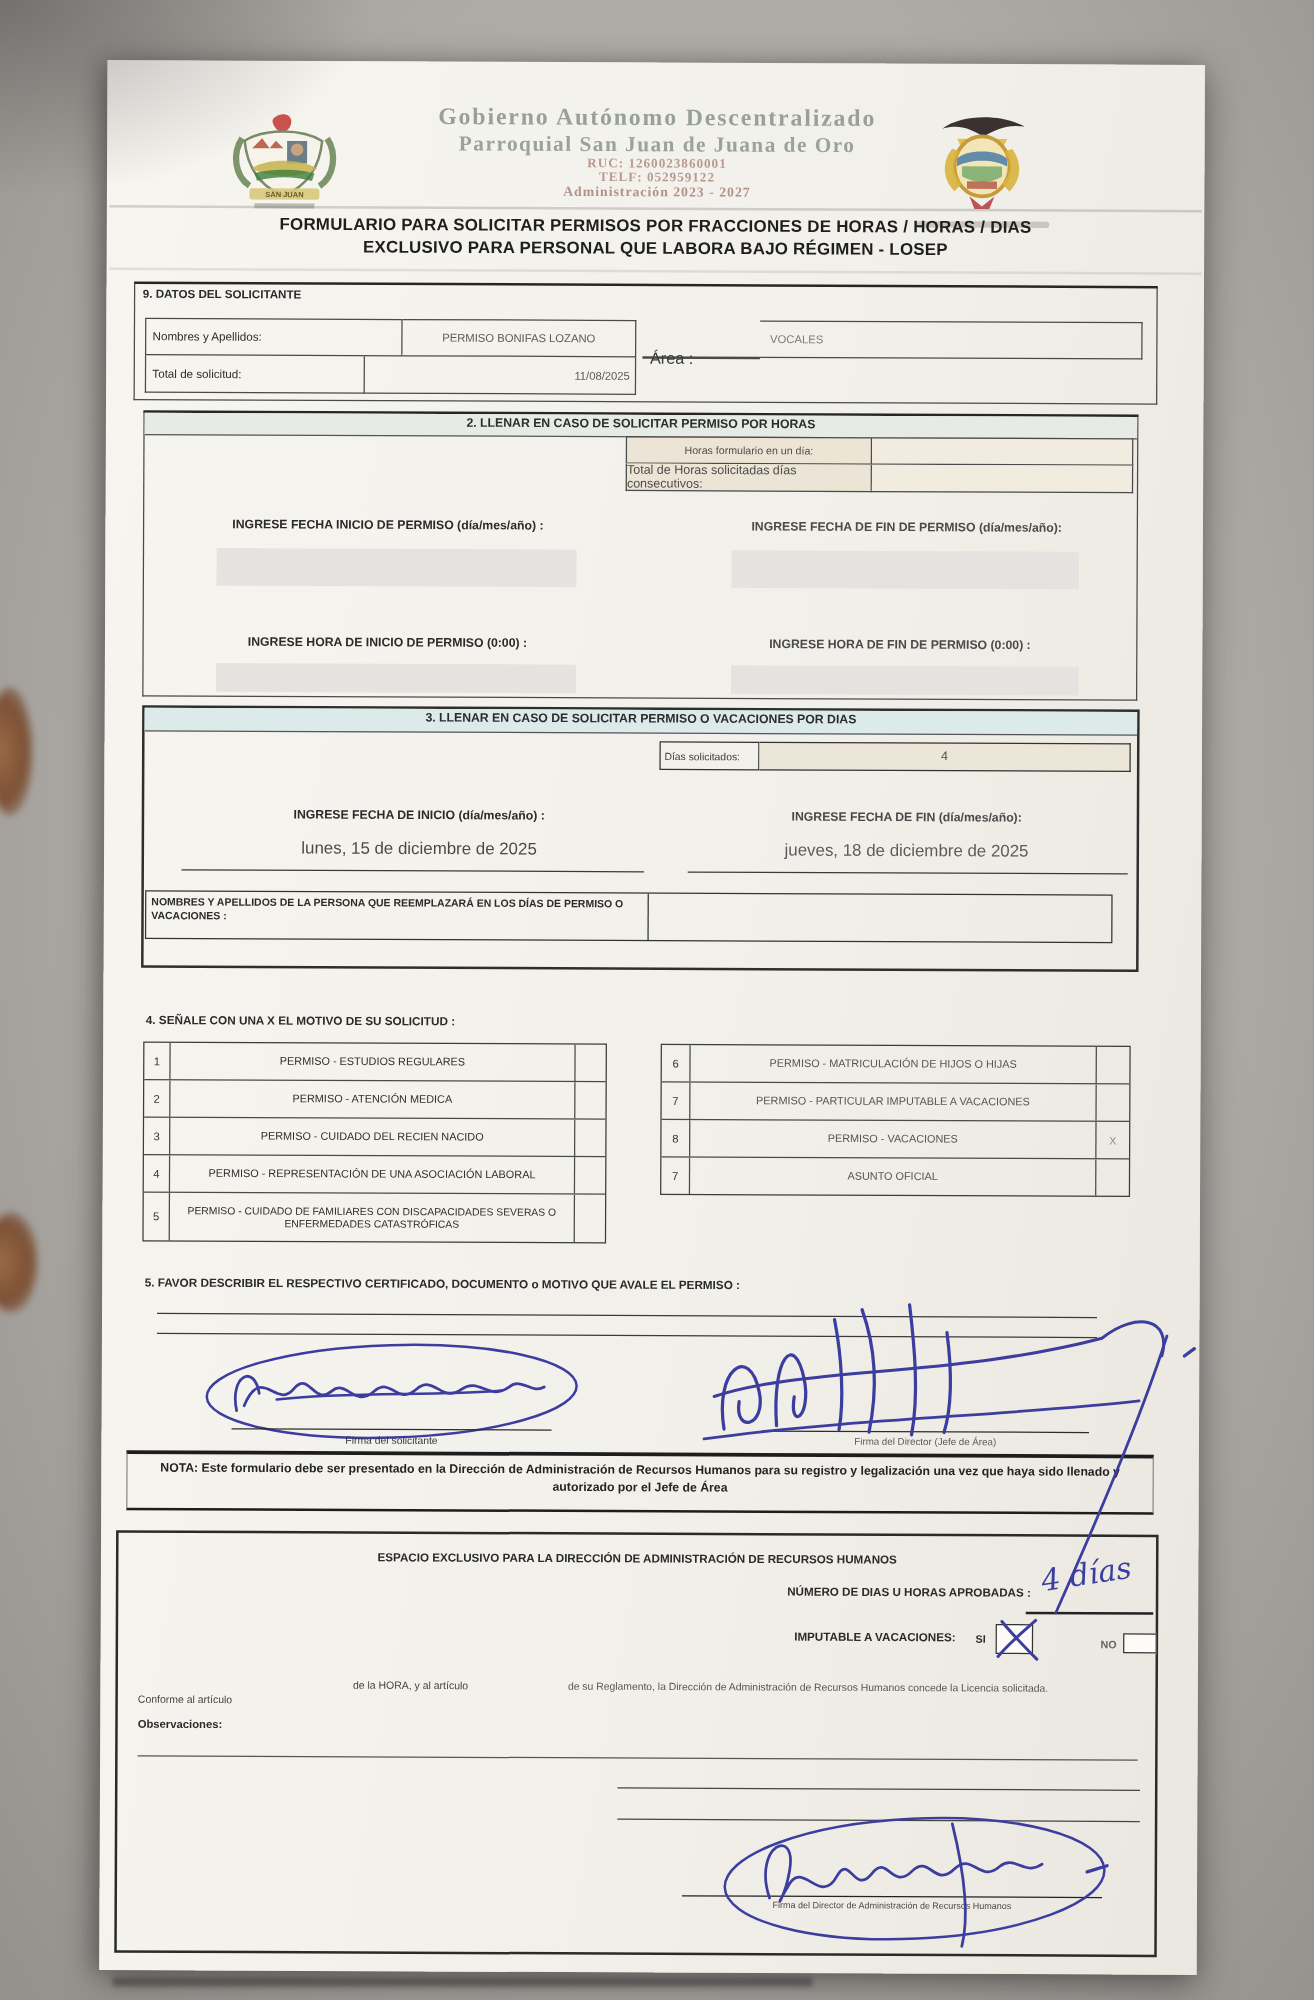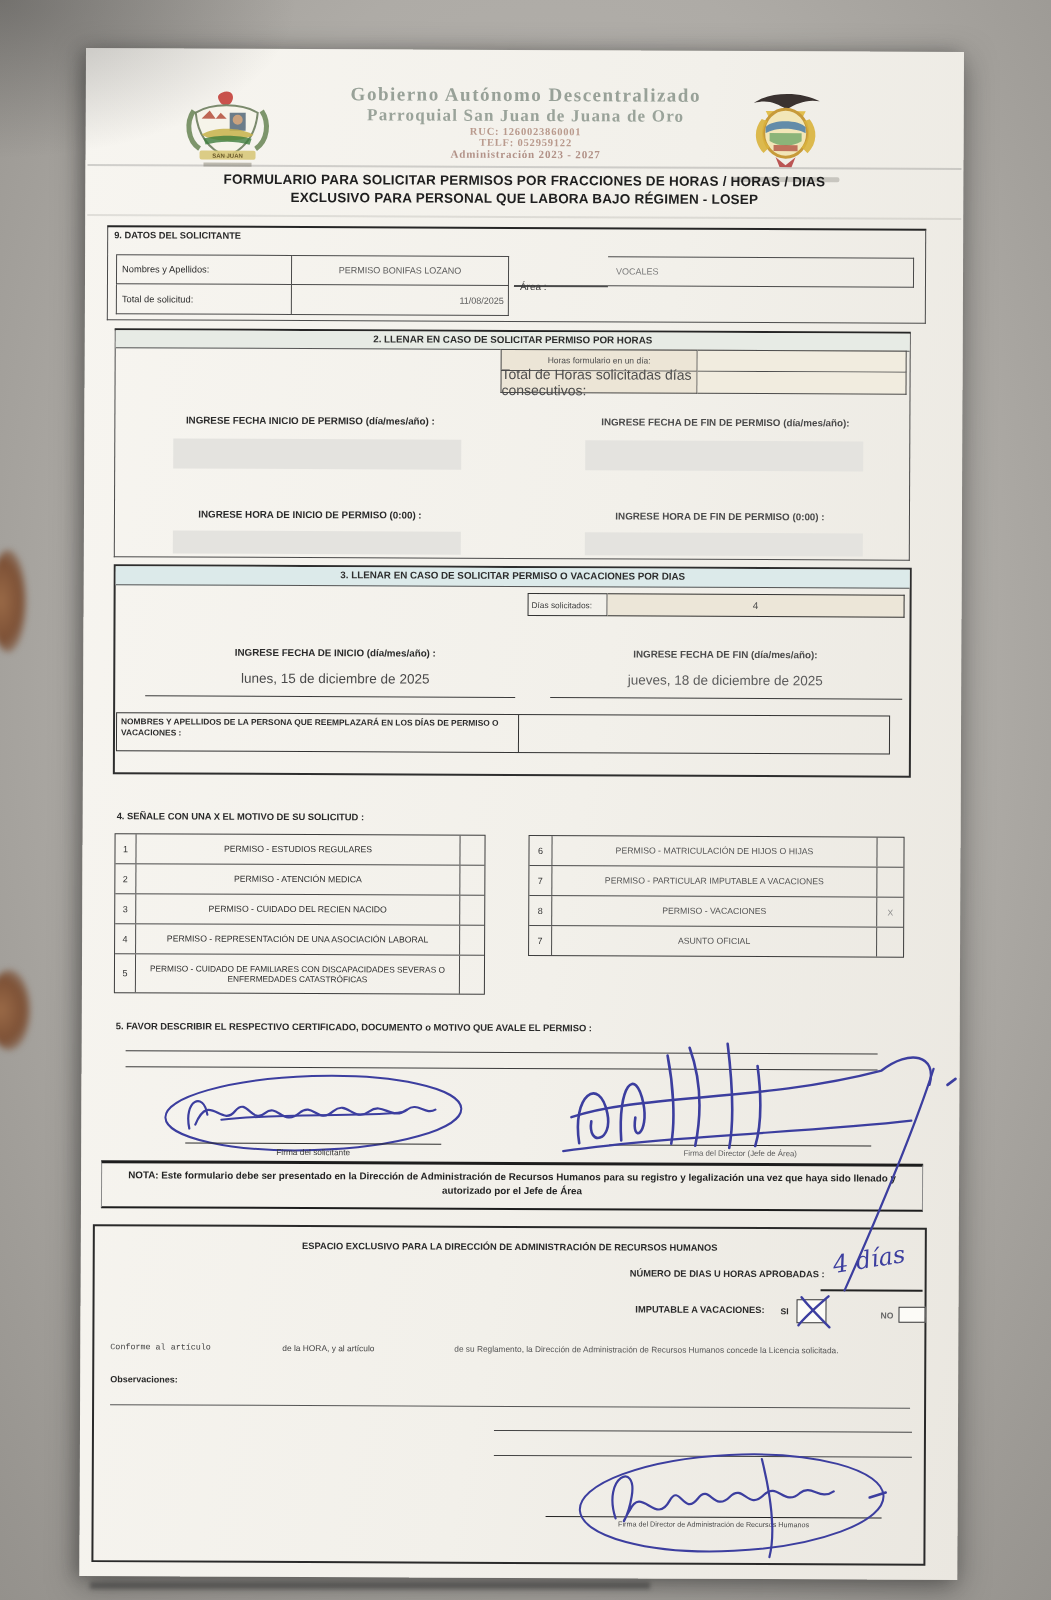--- a/index.html
+++ b/index.html
@@ -90,45 +90,45 @@
 
     <div class="abs title-line" style="top:123px;">FORMULARIO PARA SOLICITAR PERMISOS  POR FRACCIONES DE HORAS / HORAS / DIAS</div>
     <div class="abs title-line" style="top:141px;">EXCLUSIVO PARA PERSONAL QUE LABORA BAJO RÉGIMEN - LOSEP</div>
     <div class="abs faintline" style="left:2px;top:166px;width:874px;opacity:.6;"></div>
 
     <div class="box" style="left:22px;top:177px;width:817px;height:92px;border-top:2.5px solid #262626;">
       <div class="abs lbl" style="left:6px;top:3px;font-size:9.3px;">9. DATOS DEL SOLICITANTE</div>
 
       <div class="abs" style="left:8px;top:27px;width:393px;">
         <div style="display:flex;height:30px;">
-          <div class="cell" style="width:176px;display:flex;align-items:center;padding-left:5px;font-size:9.3px;color:#2c2c2c;">Nombres y Apellidos:</div>
+          <div class="cell" style="width:206px;display:flex;align-items:center;padding-left:5px;font-size:9.3px;color:#2c2c2c;">Nombres y Apellidos:</div>
           <div class="cell val" style="flex:1;display:flex;align-items:center;justify-content:center;font-size:9px;border-left:none;">PERMISO BONIFAS LOZANO</div>
         </div>
         <div style="display:flex;height:30px;">
           <div class="cell" style="width:176px;display:flex;align-items:center;padding-left:5px;font-size:9.3px;color:#2c2c2c;border-top:none;">Total de solicitud:</div>
           <div class="cell val" style="flex:1;display:flex;align-items:center;justify-content:flex-end;padding-right:4px;font-size:9px;border-left:none;border-top:none;">11/08/2025</div>
         </div>
       </div>
 
       <div class="abs" style="left:406px;top:27px;width:400px;display:flex;height:30px;">
-        <div class="cell" style="width:94px;display:flex;align-items:center;padding-left:5px;font-size:10px;color:#3a3a3a;margin-top:29px;">Área :</div>
+        <div class="cell" style="width:94px;display:flex;align-items:center;padding-left:5px;font-size:13px;color:#3a3a3a;margin-top:29px;">Área :</div>
         <div class="cell" style="flex:1;display:flex;align-items:center;padding-left:8px;font-size:9px;color:#7a7a7a;border-left:none;">VOCALES</div>
       </div>
     </div>
 
     <div class="box" style="left:30px;top:280px;width:794px;height:226px;border-top:2.5px solid #262626;">
       <div class="band" style="height:15px;background:#e7ebe5;">2. LLENAR EN CASO DE SOLICITAR PERMISO POR HORAS</div>
 
       <div class="abs" style="left:385px;top:17px;width:406px;">
         <div style="display:flex;height:22px;">
           <div class="cell" style="width:197px;background:#ece5d6;display:flex;align-items:center;justify-content:center;font-size:8.5px;color:#4c4c4c;">Horas formulario en un día:</div>
           <div class="cell" style="flex:1;background:#f1ecdf;border-left:none;"></div>
         </div>
         <div style="display:flex;height:22px;">
-          <div class="cell" style="width:197px;background:#ece5d6;display:flex;align-items:center;justify-content:center;font-size:14px;color:#4c4c4c;border-top:none;">Total de Horas solicitadas días consecutivos:</div>
+          <div class="cell" style="width:197px;background:#ece5d6;display:flex;align-items:center;justify-content:center;font-size:10px;color:#4c4c4c;border-top:none;">Total de Horas solicitadas días consecutivos:</div>
           <div class="cell" style="flex:1;background:#f1ecdf;border-left:none;border-top:none;"></div>
         </div>
       </div>
 
       <div class="abs lbl" style="left:30px;top:84px;width:330px;text-align:center;font-size:9.8px;">INGRESE FECHA INICIO DE PERMISO (día/mes/año) :</div>
       <div class="grayinput" style="left:58px;top:108px;width:288px;height:30px;"></div>
 
       <div class="abs lbl" style="left:445px;top:84px;width:330px;text-align:center;font-size:9.8px;color:#4a4a4a;">INGRESE FECHA DE FIN DE PERMISO (día/mes/año):</div>
       <div class="grayinput" style="left:470px;top:108px;width:278px;height:30px;"></div>
 
@@ -252,21 +252,21 @@
       <div class="abs lbl" style="left:686px;top:77px;font-size:8.6px;">SI</div>
       <div class="abs" style="left:702px;top:70px;width:30px;height:24px;border:1.5px solid #333;background:#fcfbf7;box-sizing:border-box;">
         <svg style="position:absolute;left:-4px;top:-5px;overflow:visible;" width="38" height="34" viewBox="0 0 38 34">
           <path class="ink" stroke-width="2.4" d="M5,30 C13,20 26,9 35,1"></path>
           <path class="ink" stroke-width="2.4" d="M8,2 C16,12 28,24 36,32"></path>
         </svg>
       </div>
       <div class="abs lbl" style="left:786px;top:81px;font-size:8.6px;color:#666;">NO</div>
       <div class="abs" style="left:804px;top:77px;width:27px;height:16px;border:1.4px solid #333;background:#fcfbf7;box-sizing:border-box;font-size:8px;"></div>
 
-      <div class="abs" style="left:16px;top:116px;font-size:8.4px;color:#444;font-family:Liberation Mono, monospace;">Conforme al artículo</div>
+      <div class="abs" style="left:16px;top:128px;font-size:8.4px;color:#444;">Conforme al artículo</div>
       <div class="abs" style="left:188px;top:116px;font-size:8.4px;color:#444;">de la HORA, y al artículo</div>
       <div class="abs" style="left:360px;top:116px;width:470px;font-size:8.3px;color:#555;">de su Reglamento, la Dirección de Administración de Recursos Humanos concede la Licencia solicitada.</div>
 
       <div class="abs lbl" style="left:16px;top:148px;font-size:9px;">Observaciones:</div>
       <div class="abs" style="left:16px;top:178px;width:800px;border-bottom:1.2px solid #555;"></div>
 
       <div class="abs" style="left:400px;top:202px;width:418px;border-bottom:1.2px solid #444;"></div>
       <div class="abs" style="left:400px;top:227px;width:418px;border-bottom:1.2px solid #444;"></div>
 
       <svg class="abs" style="left:478px;top:212px;overflow:visible;z-index:5;" width="330" height="120" viewBox="0 0 330 120">

